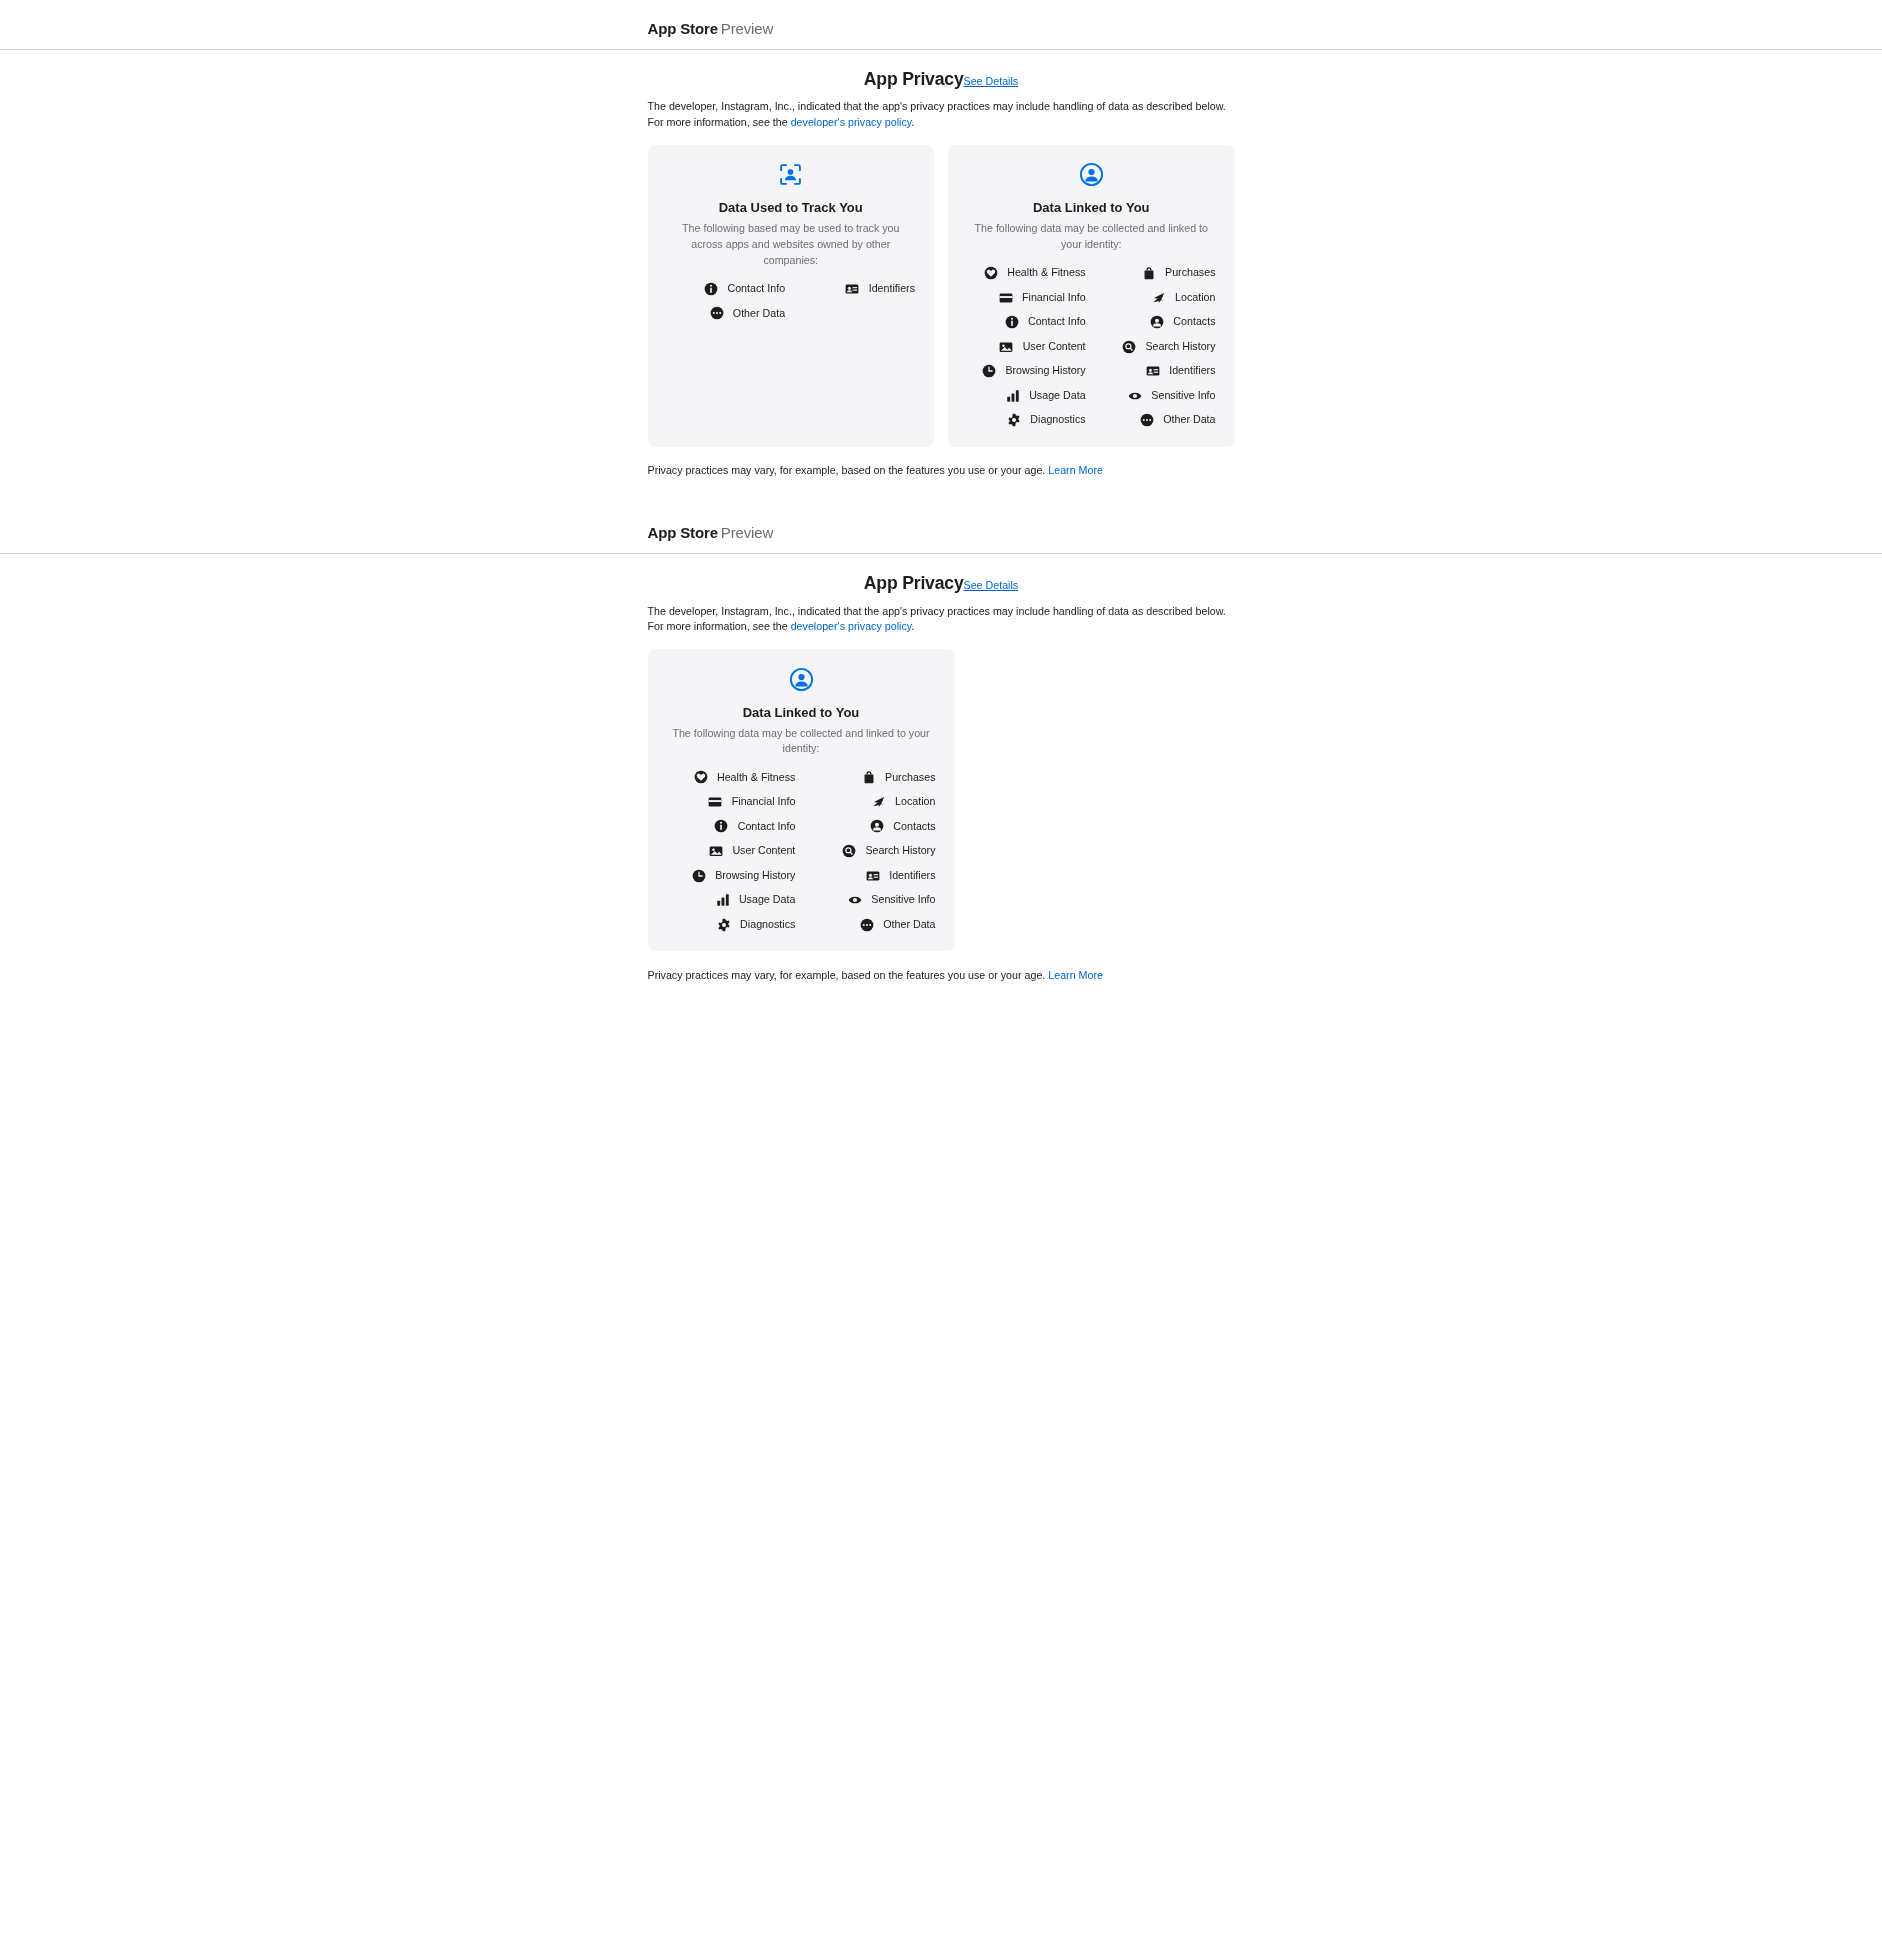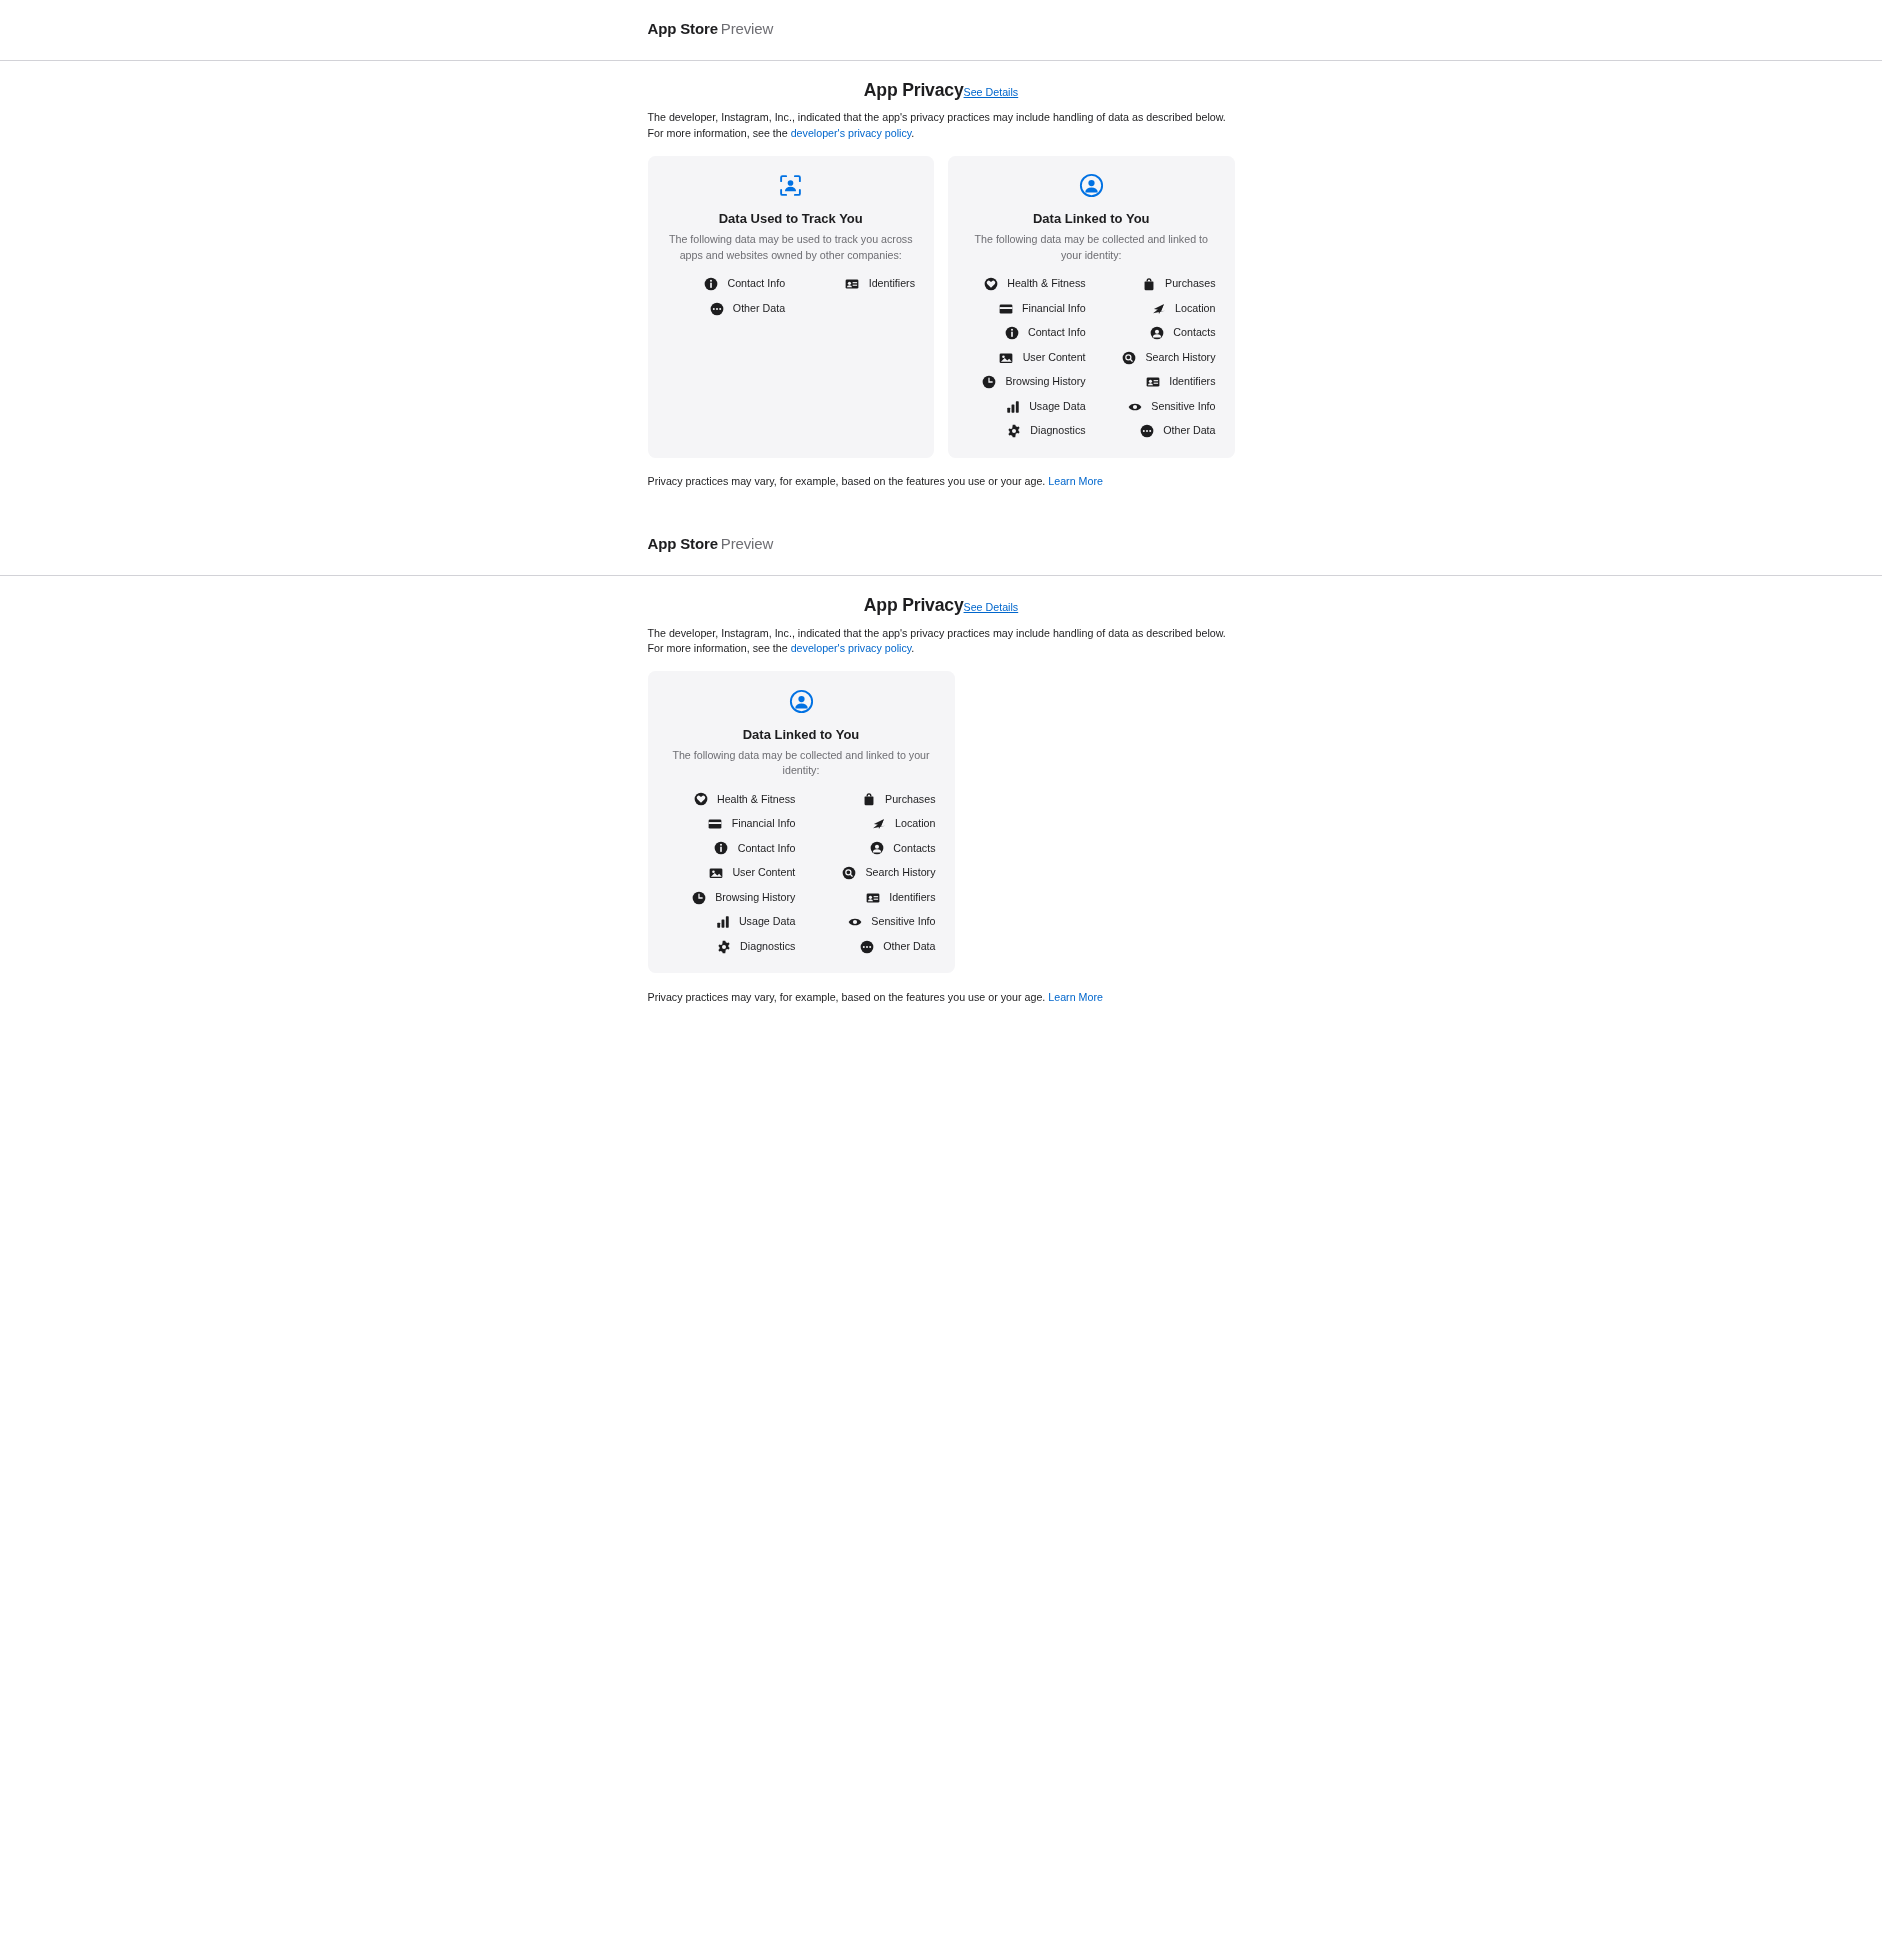--- a/index.html
+++ b/index.html
@@ -6,21 +6,21 @@
   body {
     font-family: -apple-system, BlinkMacSystemFont, "Segoe UI", Helvetica, Arial, sans-serif;
     background: #fff;
     color: #1d1d1f;
     font-size: 10.7px;
     line-height: 1.47;
   }
   .page-section { padding-top: 17.6px; }
   .header-bar {
     border-bottom: 0.6px solid #d2d2d7;
-    padding: 0 0 20px 0;
+    padding: 0 0 9px 0;
   }
   .header-inner, .content {
     max-width: 615px;
     margin: 0 auto;
     padding: 0 14px;
   }
   .header-title { font-size: 15px; font-weight: 600; letter-spacing: -0.01em; }
   .header-suffix { color: #6e6e73; font-weight: 400; }
   .section-head {
     display: flex;
@@ -193,21 +193,21 @@
 
     <div class="cards-row">
 
       <div class="privacy-card">
         <div class="card-icon-wrap">
             <span class="card-icon"><svg viewBox="0 0 40 40">
                 <use href="#i-track"></use>
               </svg></span>
           </div>
         <div class="card-title">Data Used to Track You</div>
-        <div class="card-sub">The following data may be used to track you across apps and websites owned by other companies:</div>
+        <div class="card-sub">The following based may be used to track you across apps and websites owned by other companies:</div>
         <div class="data-list" data-list="card_track.items">
             <div class="data-item">
               <span class="ic">
                 <svg viewBox="0 0 22 22">
                   <use href="#s-info"></use>
                 </svg>
               </span>
               <span>Contact Info</span>
             </div>
             <div class="data-item">

